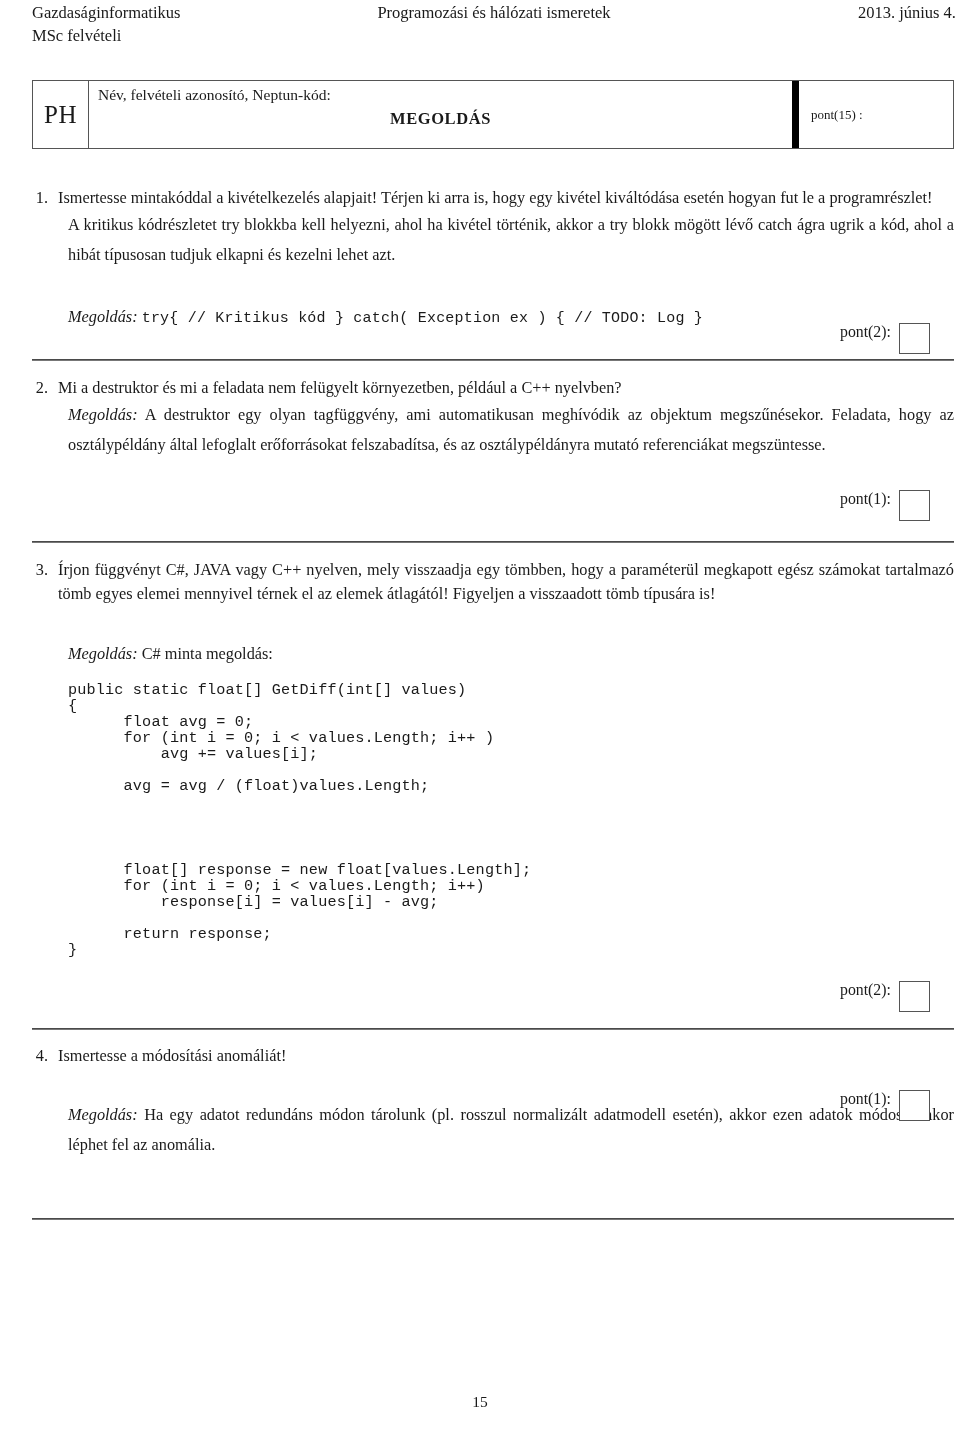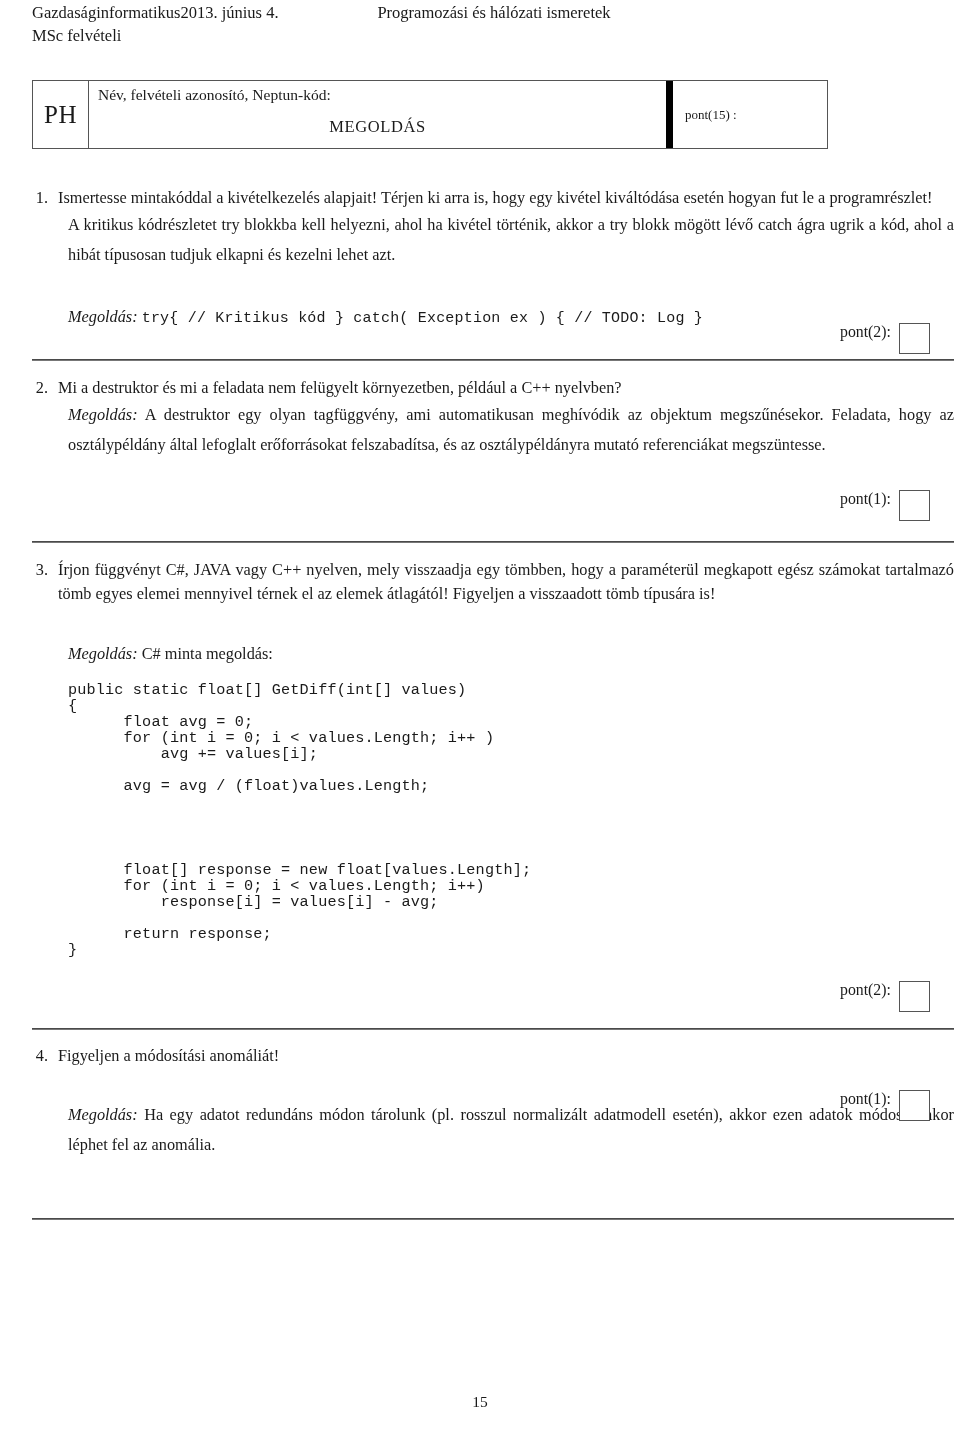--- a/index.html
+++ b/index.html
@@ -26,34 +26,35 @@
   .runhead {
     position: absolute;
     left: 32px;
     top: 2px;
     width: 924px;
     font-size: 16.5px;
     line-height: 21px;
   }
   .runhead .row {
     display: flex;
+    justify-content: space-between;
     align-items: baseline;
     white-space: nowrap;
   }
   .runhead .left   { text-align: left; }
   .runhead .center { position: absolute; left: 0; right: 0; text-align: center; }
   .runhead .right  { text-align: right; }
   .runhead .line2 { margin-top: 2px; }
 
   
   .idtable {
     position: absolute;
     left: 32px;
     top: 80px;
-    width: 796px;
+    width: 922px;
     height: 69px;
     border: 1px solid #555;
     box-sizing: border-box;
     display: flex;
   }
   .idtable .cell-ph {
     width: 55px;
     border-right: 1px solid #555;
     display: flex;
     align-items: center;
@@ -68,24 +69,25 @@
     padding: 4px 8px 0 9px;
     box-sizing: border-box;
   }
   .idtable .nm-label {
     font-size: 15.5px;
     line-height: 19px;
   }
   .idtable .nm-value {
     position: absolute;
     left: 0; right: 0;
-    top: 36px;
+    top: 28px;
     text-align: center;
     font-size: 16.5px;
     letter-spacing: .6px;
+    font-weight: bold;
   }
   .idtable .cell-point {
     width: 154px;
     display: flex;
     align-items: center;
     padding-left: 12px;
     box-sizing: border-box;
     font-size: 13px;
     text-align: center;
   }
@@ -263,21 +265,21 @@
   <div class="pont" style="left:840px; top:981px;">
     <span class="lbl">pont(2):</span>
     <span class="box"></span>
   </div>
 
   <div class="rule" style="top:1028px;"></div>
 
   <div class="qblock" style="top:1044px;">
     <div class="qhead">
       <div class="qnum">4.</div>
-      <div class="qtext nojust">Figyeljen a módosítási anomáliát!</div>
+      <div class="qtext nojust">Ismertesse a módosítási anomáliát!</div>
     </div>
     <div class="sol" style="margin-top:32px;">
       <span class="solname">Megoldás:</span>
       <span>Ha egy adatot redundáns módon tárolunk (pl. rosszul normalizált adatmodell esetén), akkor ezen adatok módosításakor léphet fel az anomália.</span>
     </div>
   </div>
   <div class="pont" style="left:840px; top:1090px;">
     <span class="lbl">pont(1):</span>
     <span class="box"></span>
   </div>

